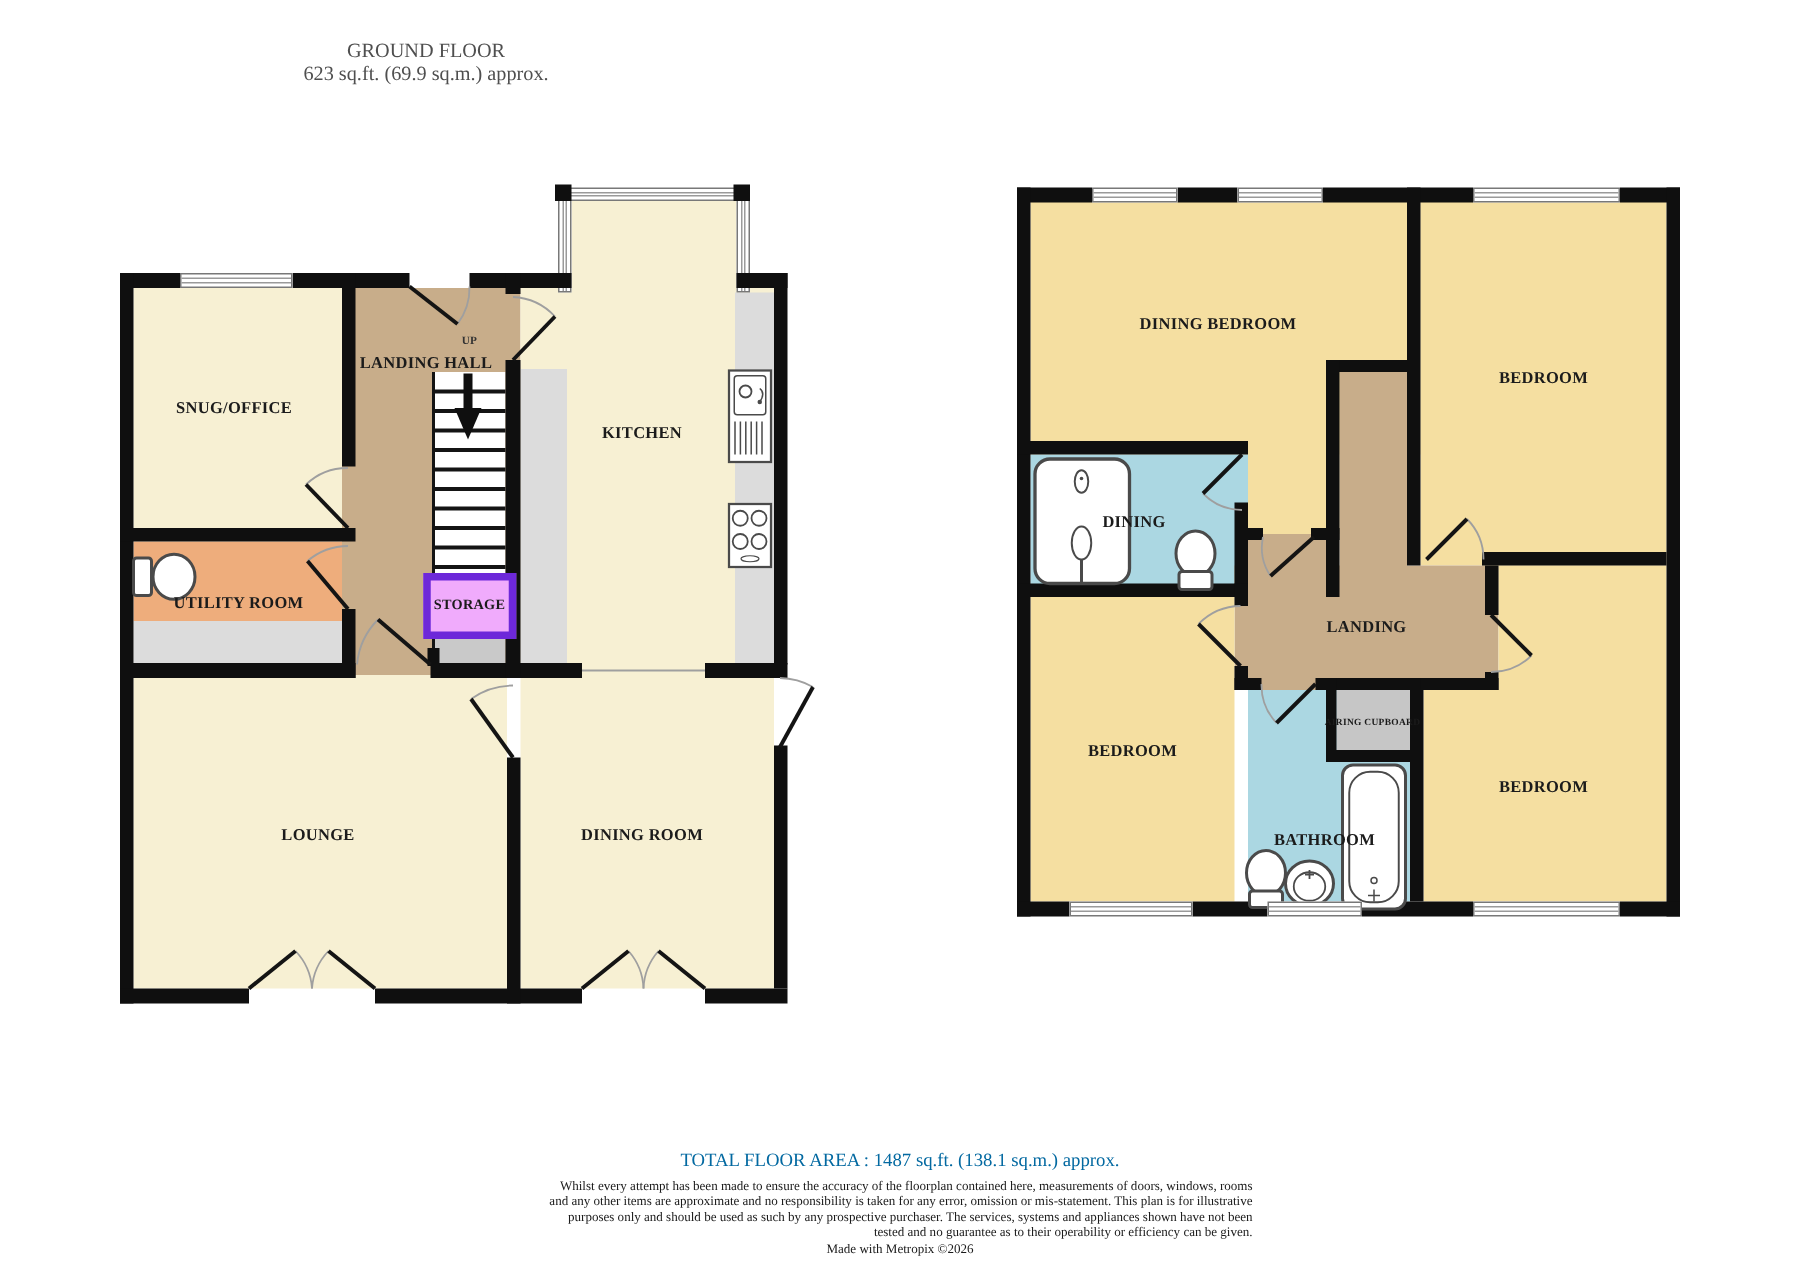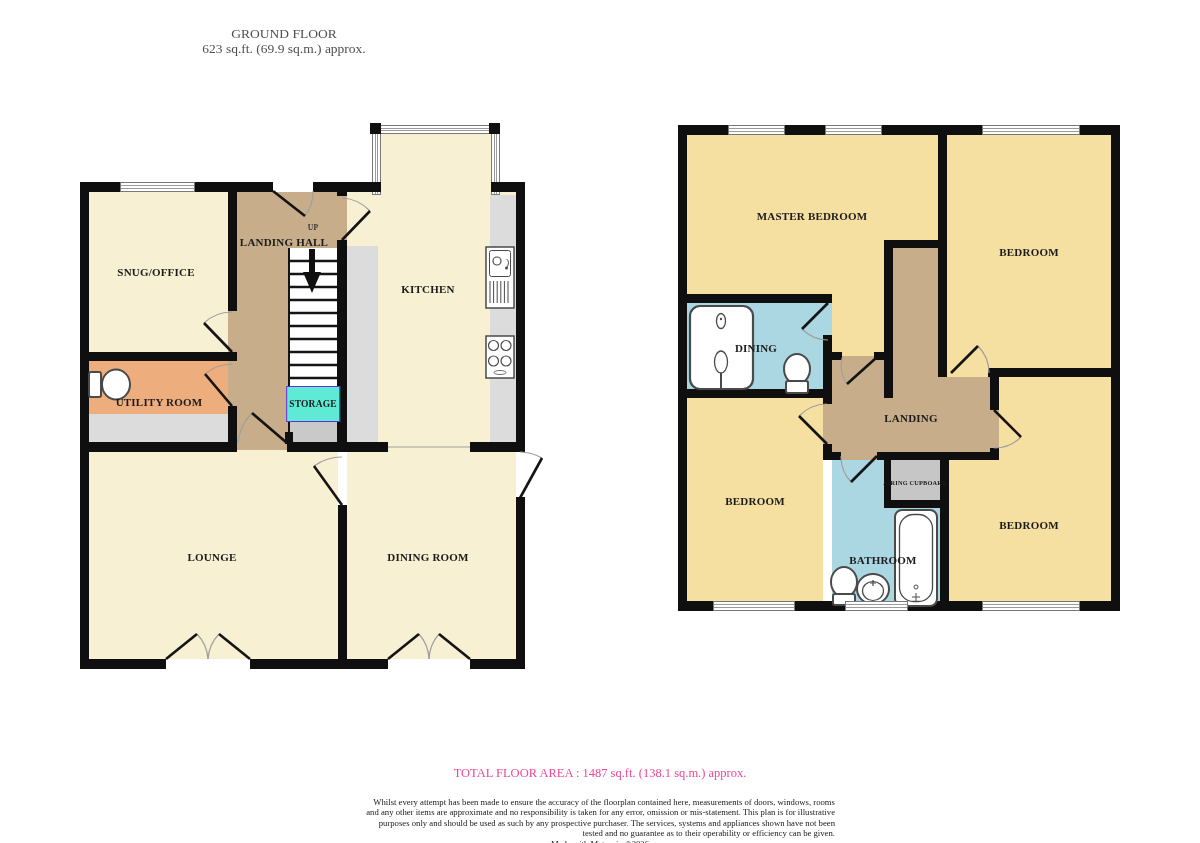--- a/index.html
+++ b/index.html
@@ -5,30 +5,30 @@
   html,body{margin:0;padding:0;background:#fff;}
   .canvas{position:relative;width:1200px;height:843px;background:#ffffff;
           font-family:Liberation Serif, serif;overflow:hidden;}
   svg.plan{position:absolute;left:0;top:0;width:1200px;height:843px;}
   .hdr{position:absolute;top:27px;transform:translateX(-50%);text-align:center;
        color:#4f4f4f;font-size:13.5px;line-height:14.5px;white-space:nowrap;}
   .rlabel{position:absolute;transform:translate(-50%,-50%);font-weight:bold;
           font-size:11px;color:#1b1b1b;white-space:nowrap;letter-spacing:.2px;}
   .rlabel.small{font-size:7.5px;color:#333;}
   .rlabel.tiny{font-size:6.3px;}
-  .rlabel.boxed{background:#5eead4;border:1px solid #6d28d9;padding:12px 2px;font-size:9.5px;}
+  .rlabel.boxed{background:#f0abfc;border:5px solid #6d28d9;padding:12px 2px;font-size:9.5px;}
   .winH,.winV{position:absolute;background:#fff;border:1px solid #787878;box-sizing:border-box;}
   .winH::before,.winH::after{content:"";position:absolute;left:0;right:0;height:1px;background:#9a9a9a;}
   .winH::before{top:2px}.winH::after{bottom:2px}
   .winV::before,.winV::after{content:"";position:absolute;top:0;bottom:0;width:1px;background:#9a9a9a;}
   .winV::before{left:2px}.winV::after{right:2px}
   .post{position:absolute;background:#0f0f0f;}
   .footer{position:absolute;left:600px;top:766px;transform:translateX(-50%);
           width:470px;text-align:center;color:#1a1a1a;}
-  .footer .total{font-size:12.5px;color:#ec4899;margin-bottom:16px;}
+  .footer .total{font-size:12.5px;color:#0369a1;margin-bottom:4px;}
   .footer .disc{font-size:8.7px;line-height:1.18;text-align:right;}
   .footer .credit{font-size:8.7px;margin-top:1px;}
 </style>
 </head>
 <body>
 
 <div class="canvas">
 
   <svg class="plan" viewBox="0 0 1200 843">
 
@@ -255,21 +255,21 @@
 
   <div class="rlabel" style="left:156px;top:272px">SNUG/OFFICE</div>
   <div class="rlabel" style="left:284px;top:242px">LANDING HALL</div>
   <div class="rlabel small" style="left:313px;top:227px">UP</div>
   <div class="rlabel" style="left:428px;top:289px">KITCHEN</div>
   <div class="rlabel" style="left:159px;top:402px">UTILITY ROOM</div>
   <div class="rlabel boxed" style="left:313px;top:404px">STORAGE</div>
   <div class="rlabel" style="left:212px;top:557px">LOUNGE</div>
   <div class="rlabel" style="left:428px;top:557px">DINING ROOM</div>
 
-  <div class="rlabel" style="left:812px;top:216px">MASTER BEDROOM</div>
+  <div class="rlabel" style="left:812px;top:216px">DINING BEDROOM</div>
   <div class="rlabel" style="left:1029px;top:252px">BEDROOM</div>
   <div class="rlabel" style="left:756px;top:348px">DINING</div>
   <div class="rlabel" style="left:911px;top:418px">LANDING</div>
   <div class="rlabel" style="left:755px;top:501px">BEDROOM</div>
   <div class="rlabel tiny" style="left:915px;top:482px">AIRING CUPBOARD</div>
   <div class="rlabel" style="left:883px;top:560px">BATHROOM</div>
   <div class="rlabel" style="left:1029px;top:525px">BEDROOM</div>
 
   <div class="footer">
     <div class="total">TOTAL FLOOR AREA : 1487 sq.ft. (138.1 sq.m.) approx.</div>

